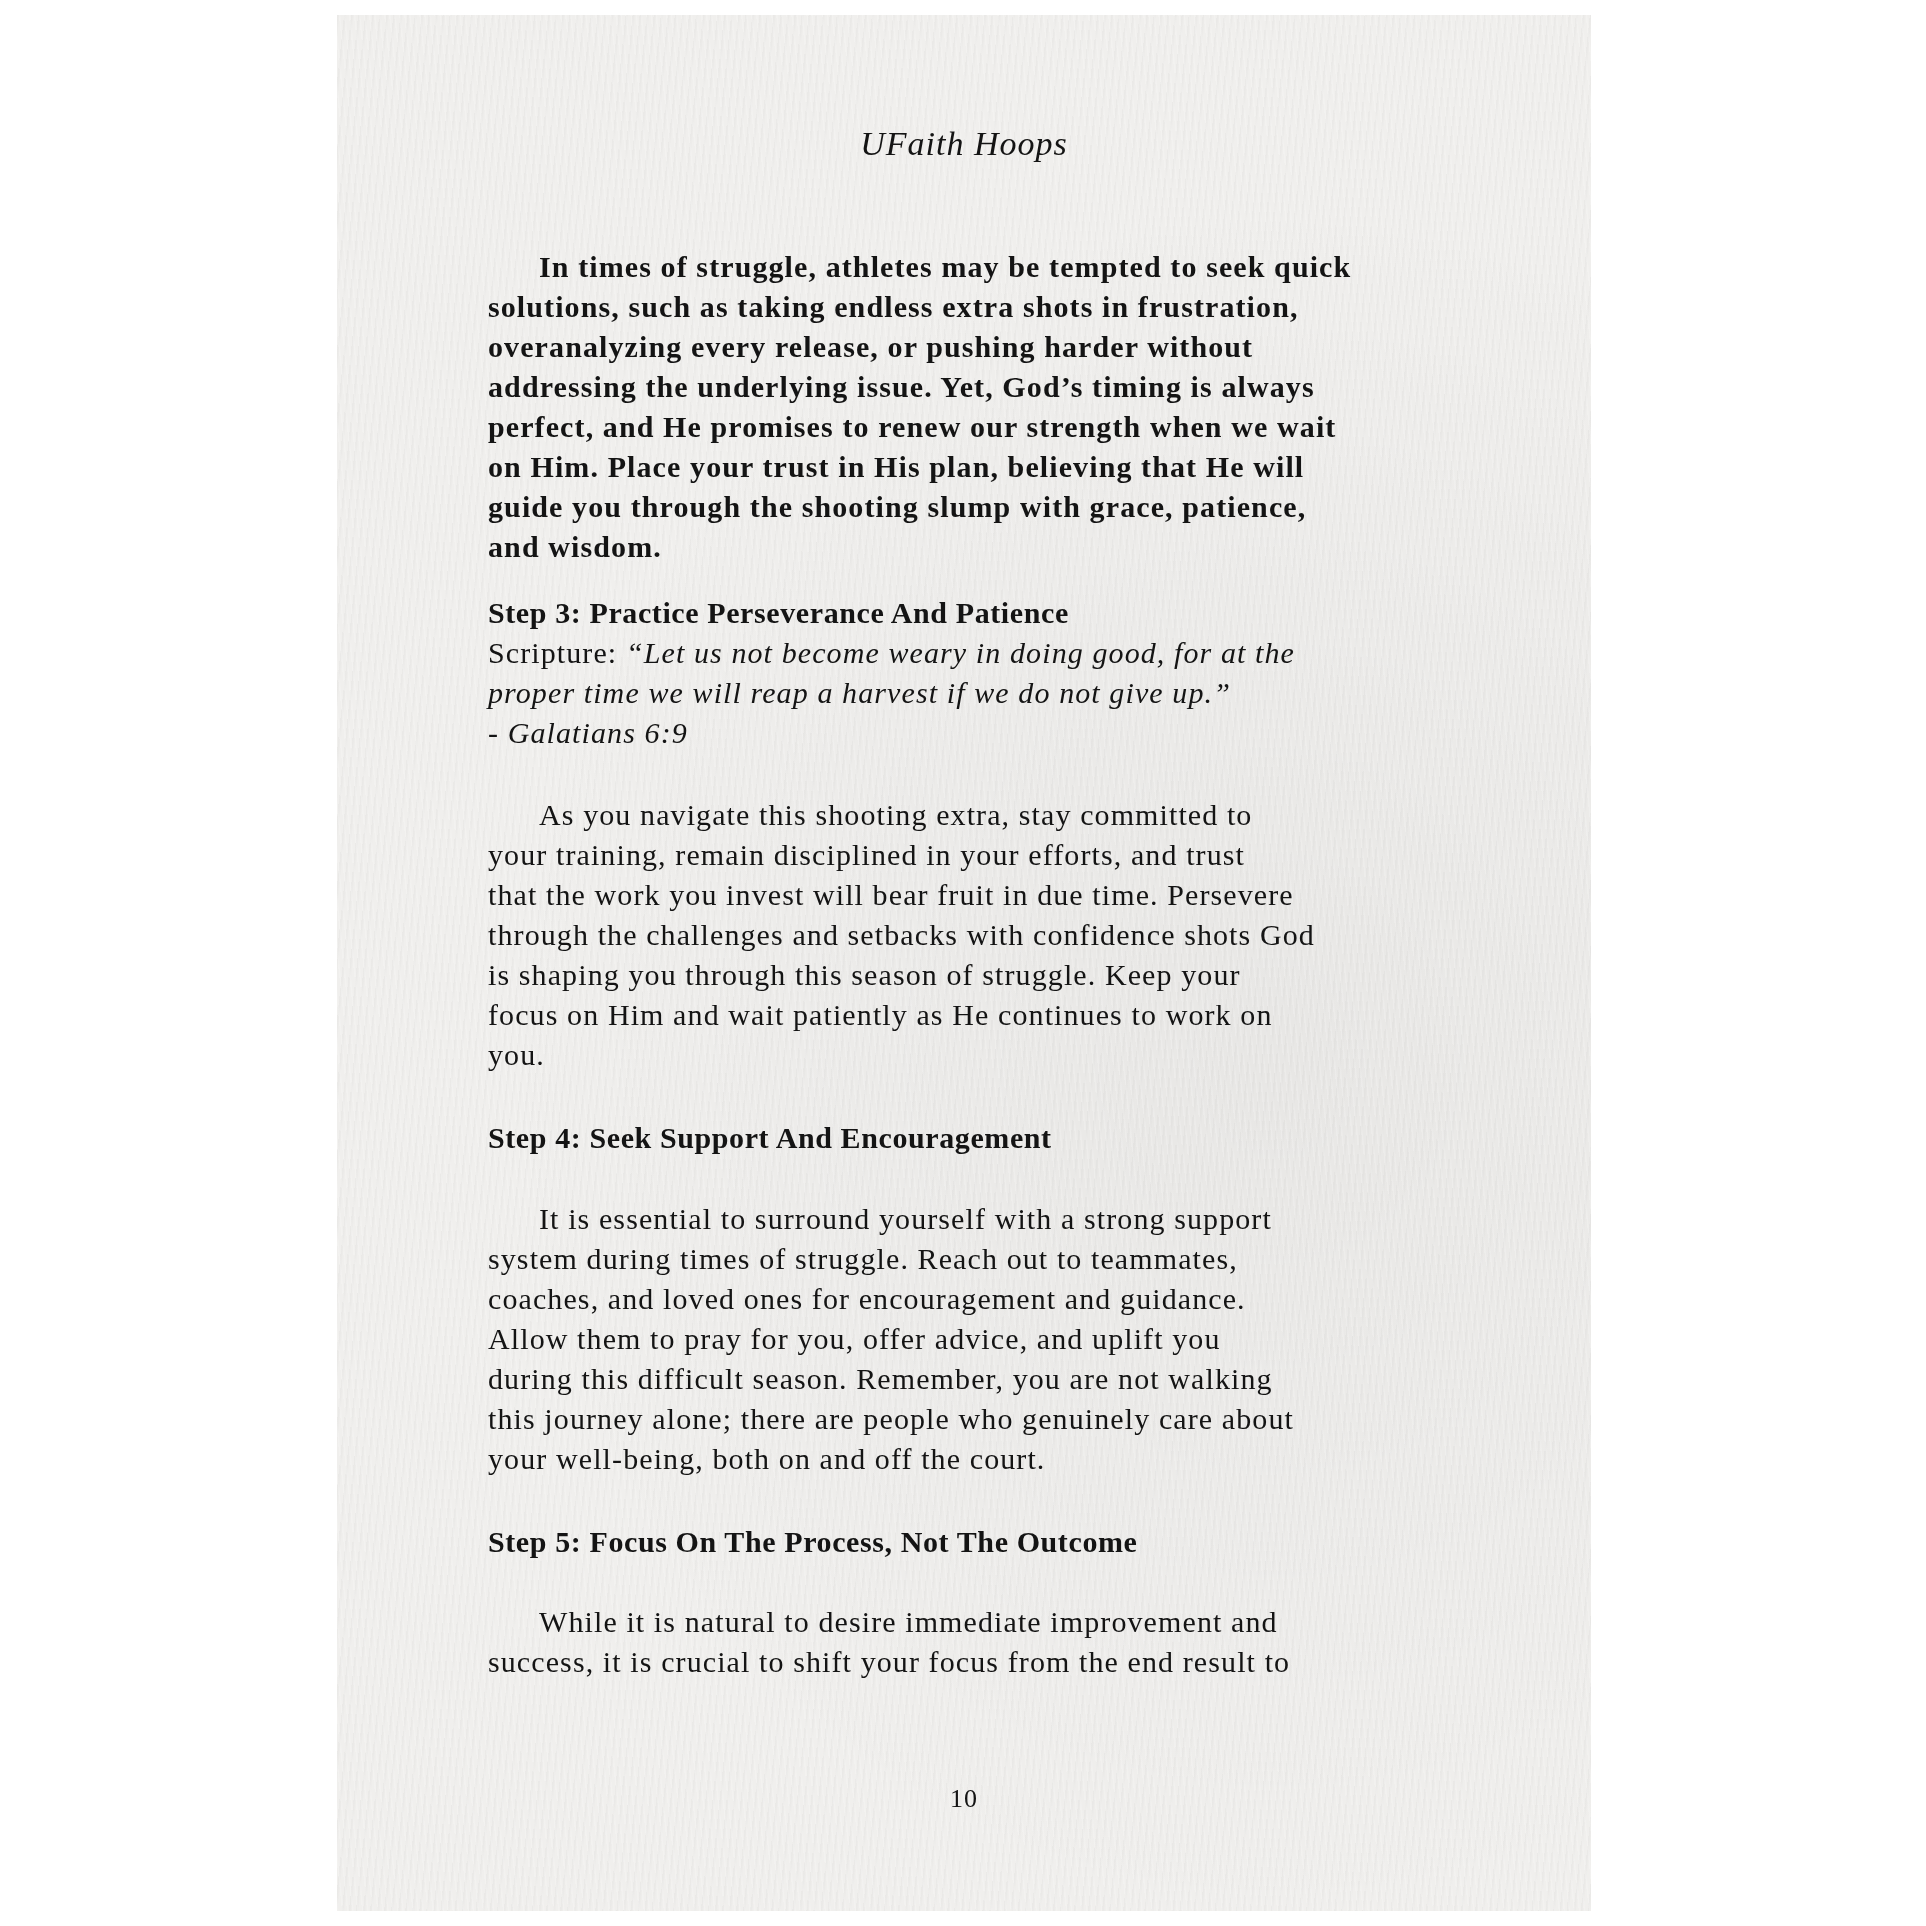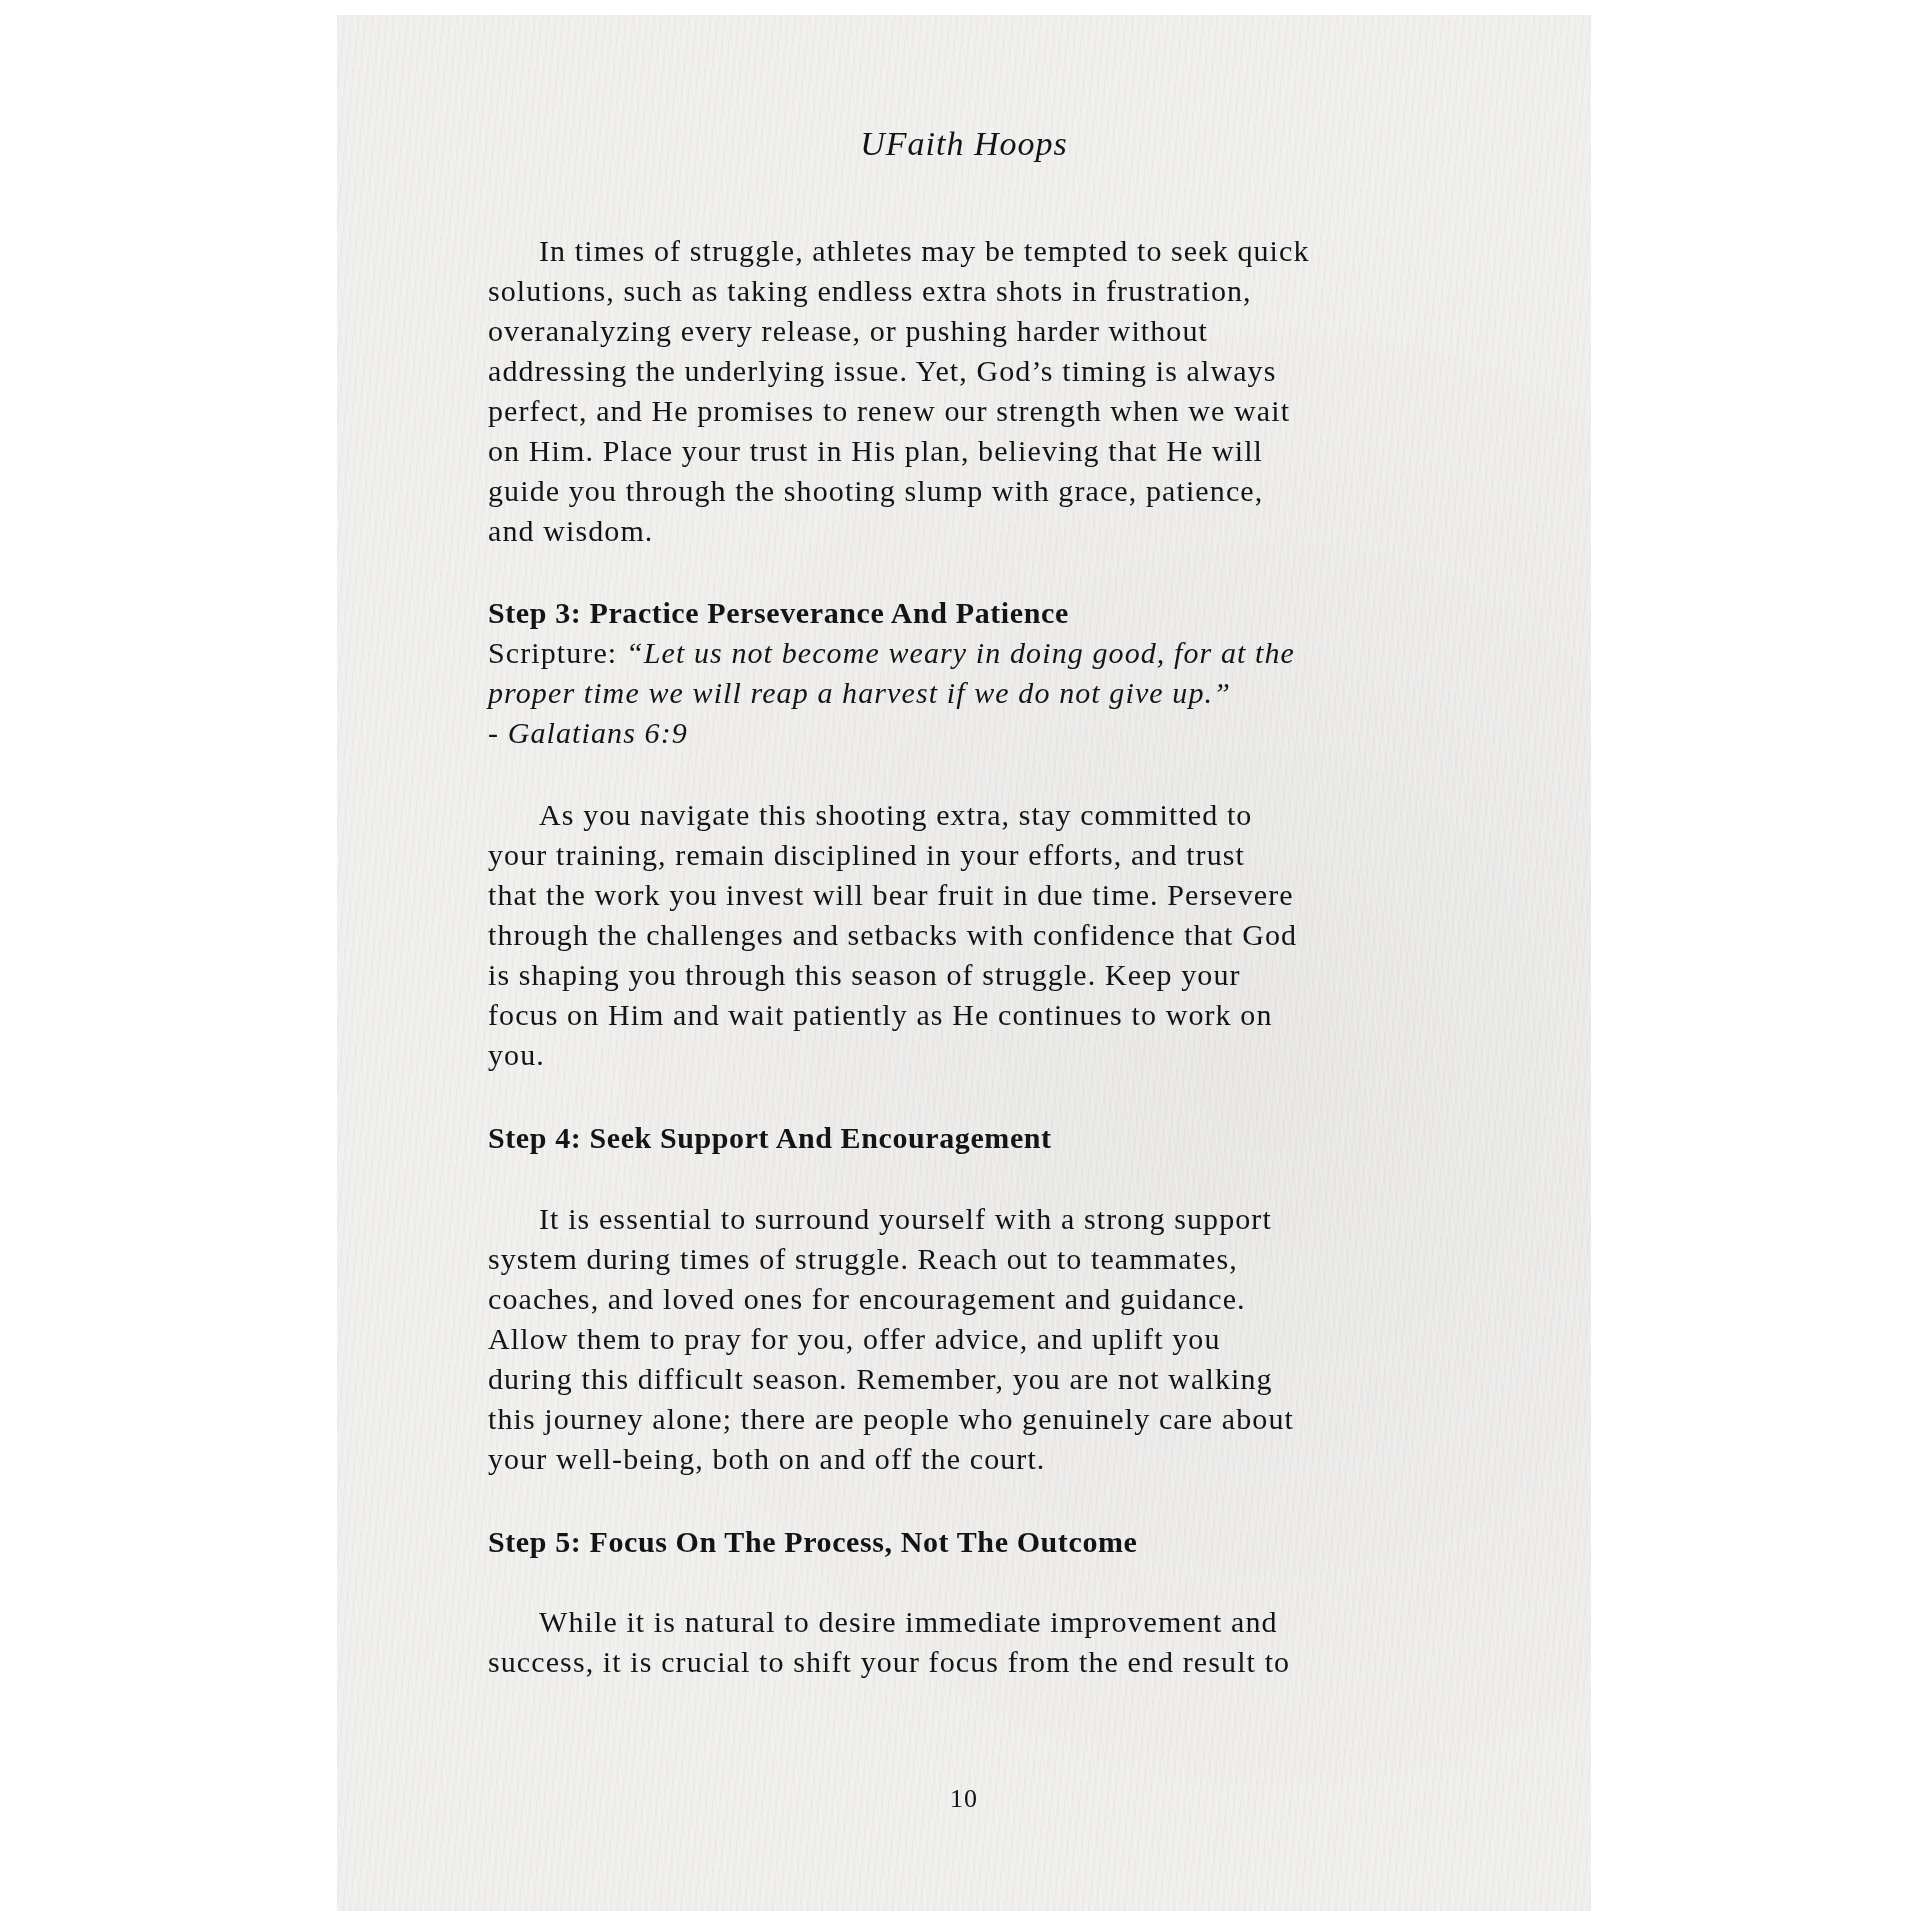--- a/index.html
+++ b/index.html
@@ -67,21 +67,21 @@
     line-height: 32px;
   }
 </style>
 </head>
 <body>
 
 <div class="page">
 
   <div class="running-head">UFaith Hoops</div>
 
-  <div class="text-block" style="top:216px;">
+  <div class="text-block" style="top:232px;font-weight:bold;">
     <span class="line indent">In times of struggle, athletes may be tempted to seek quick</span>
     <span class="line">solutions, such as taking endless extra shots in frustration,</span>
     <span class="line">overanalyzing every release, or pushing harder without</span>
     <span class="line">addressing the underlying issue. Yet, God’s timing is always</span>
     <span class="line">perfect, and He promises to renew our strength when we wait</span>
     <span class="line">on Him. Place your trust in His plan, believing that He will</span>
     <span class="line">guide you through the shooting slump with grace, patience,</span>
     <span class="line">and wisdom.</span>
   </div>
 
@@ -89,21 +89,21 @@
     <span class="line heading">Step 3: Practice Perseverance And Patience</span>
     <span class="line"><span>Scripture: </span><span class="italic">“Let us not become weary in doing good, for at the</span></span>
     <span class="line italic">proper time we will reap a harvest if we do not give up.”</span>
     <span class="line italic">- Galatians 6:9</span>
   </div>
 
   <div class="text-block" style="top:780px;">
     <span class="line indent">As you navigate this shooting extra, stay committed to</span>
     <span class="line">your training, remain disciplined in your efforts, and trust</span>
     <span class="line">that the work you invest will bear fruit in due time. Persevere</span>
-    <span class="line">through the challenges and setbacks with confidence that God</span>
+    <span class="line">through the challenges and setbacks with confidence shots God</span>
     <span class="line">is shaping you through this season of struggle. Keep your</span>
     <span class="line">focus on Him and wait patiently as He continues to work on</span>
     <span class="line">you.</span>
   </div>
 
   <div class="text-block center" style="top:1103px;">
     <span class="line heading">Step 4: Seek Support And Encouragement</span>
   </div>
 
   <div class="text-block" style="top:1184px;">

